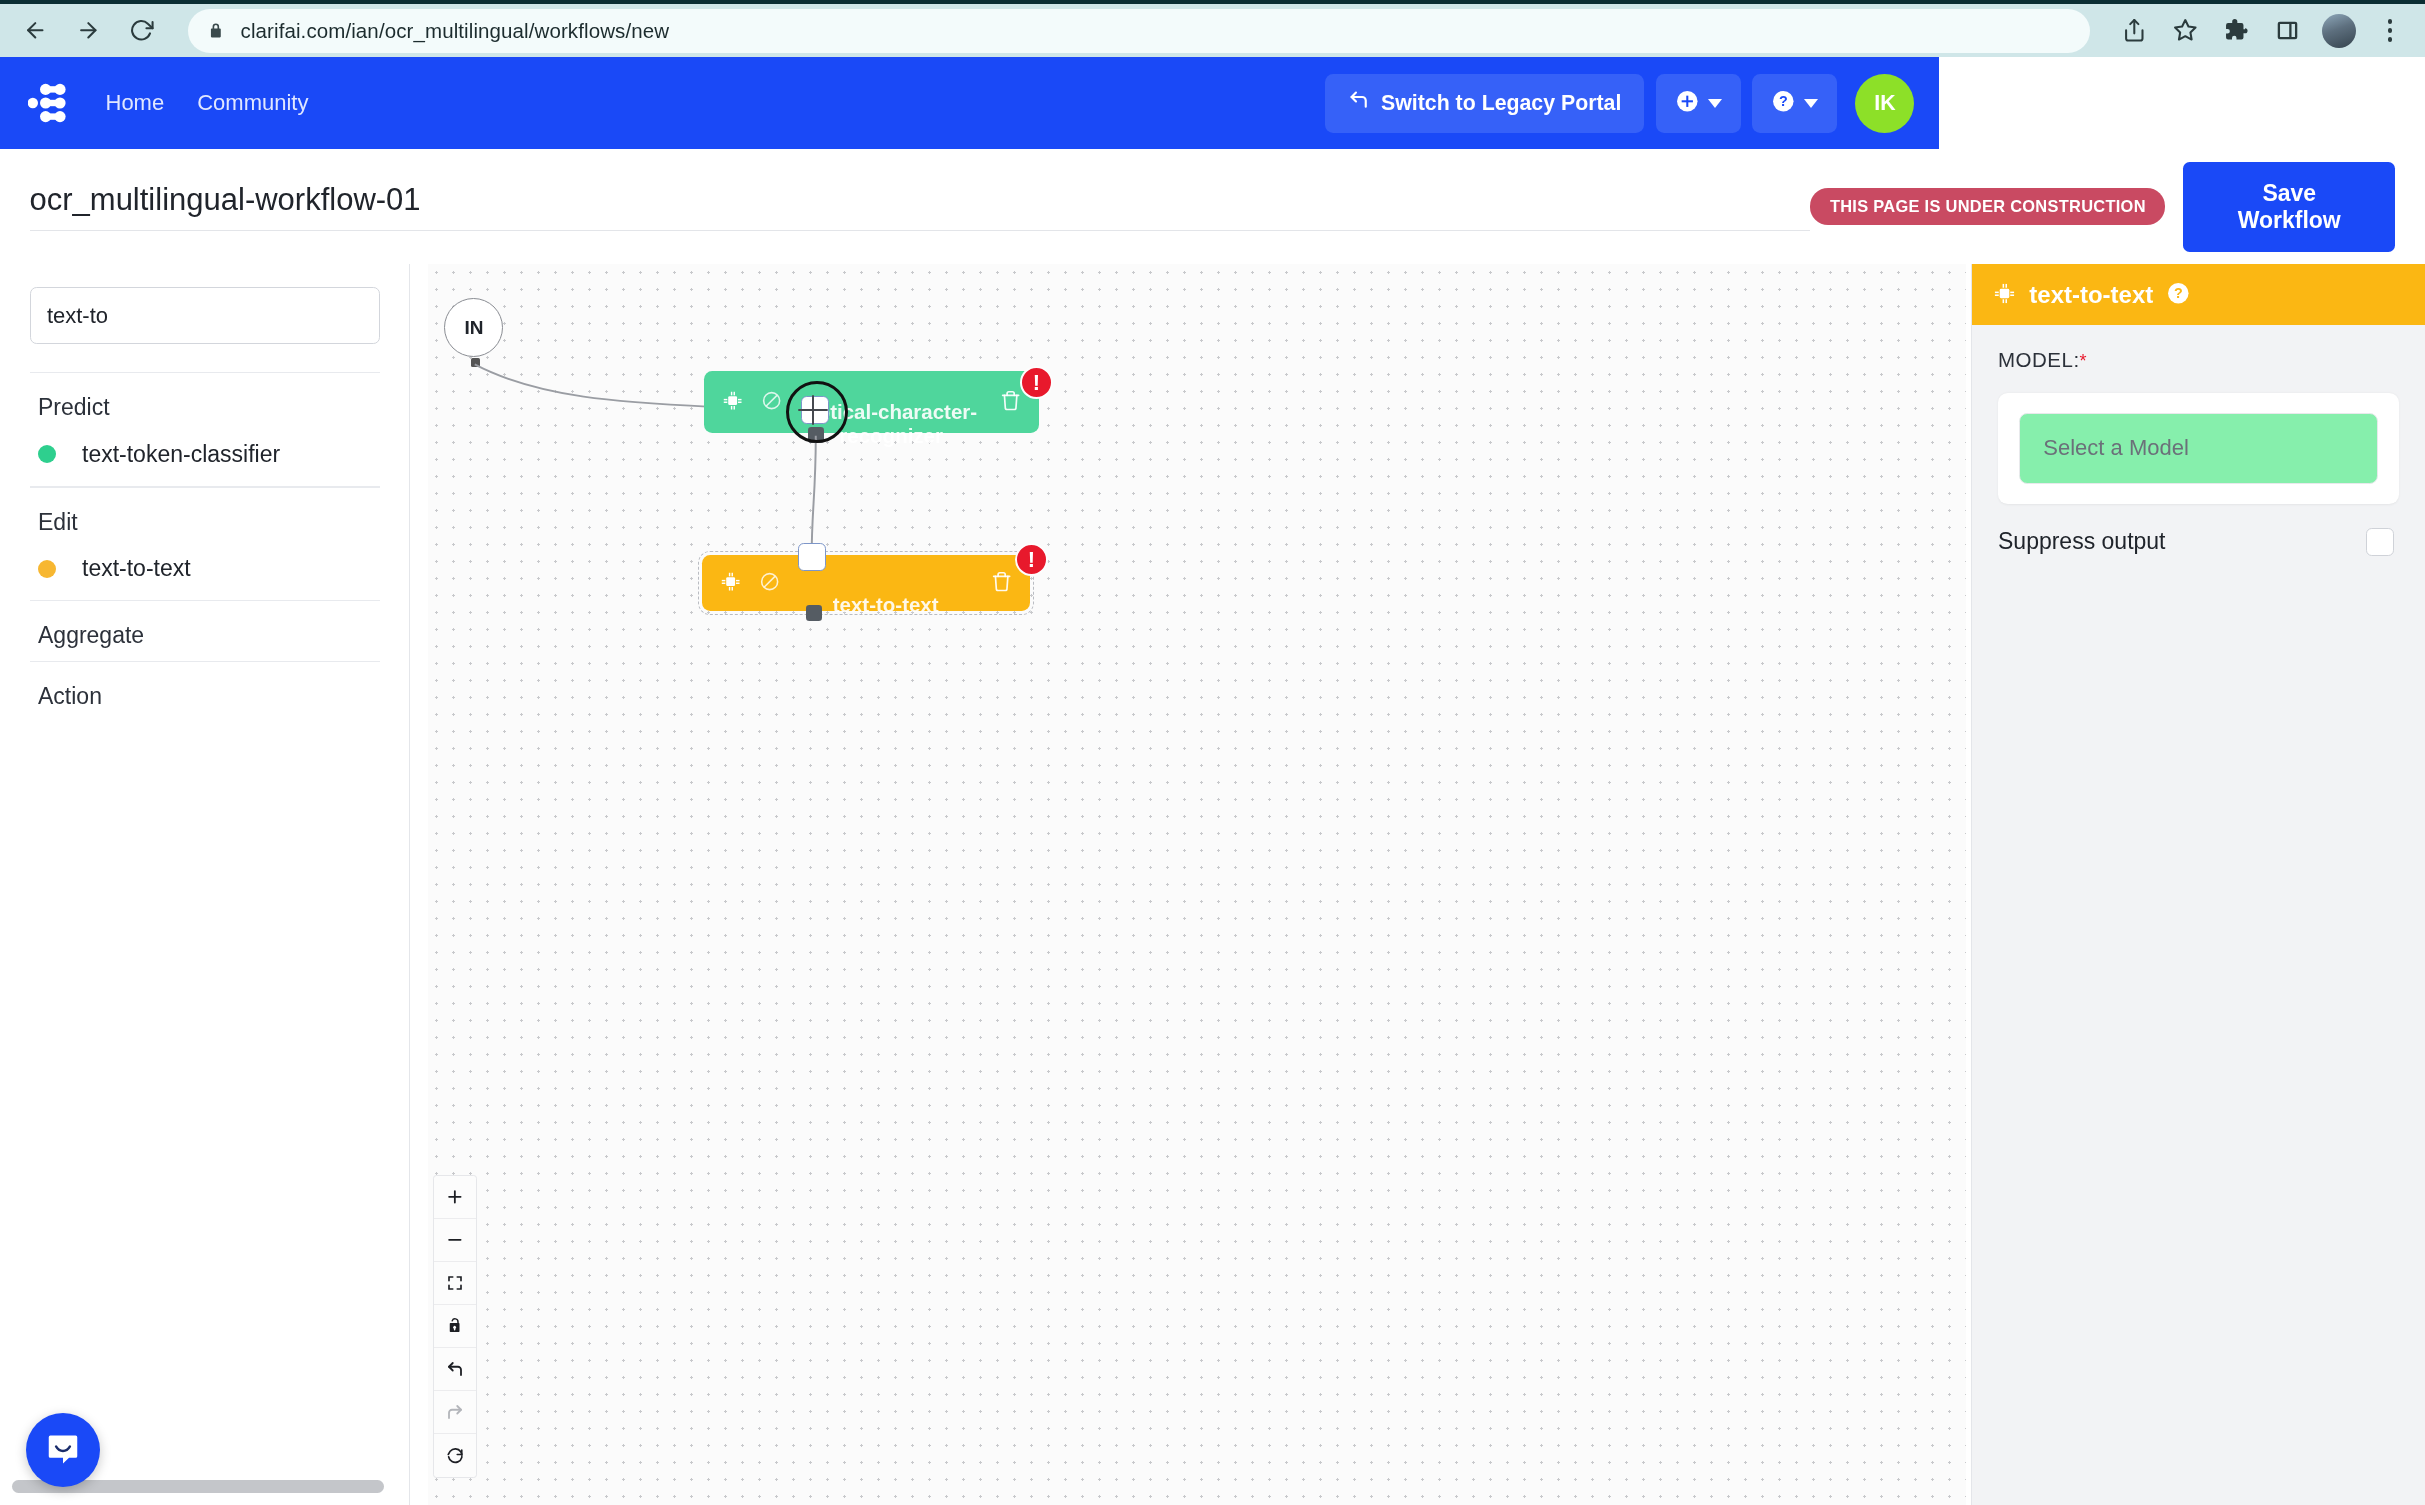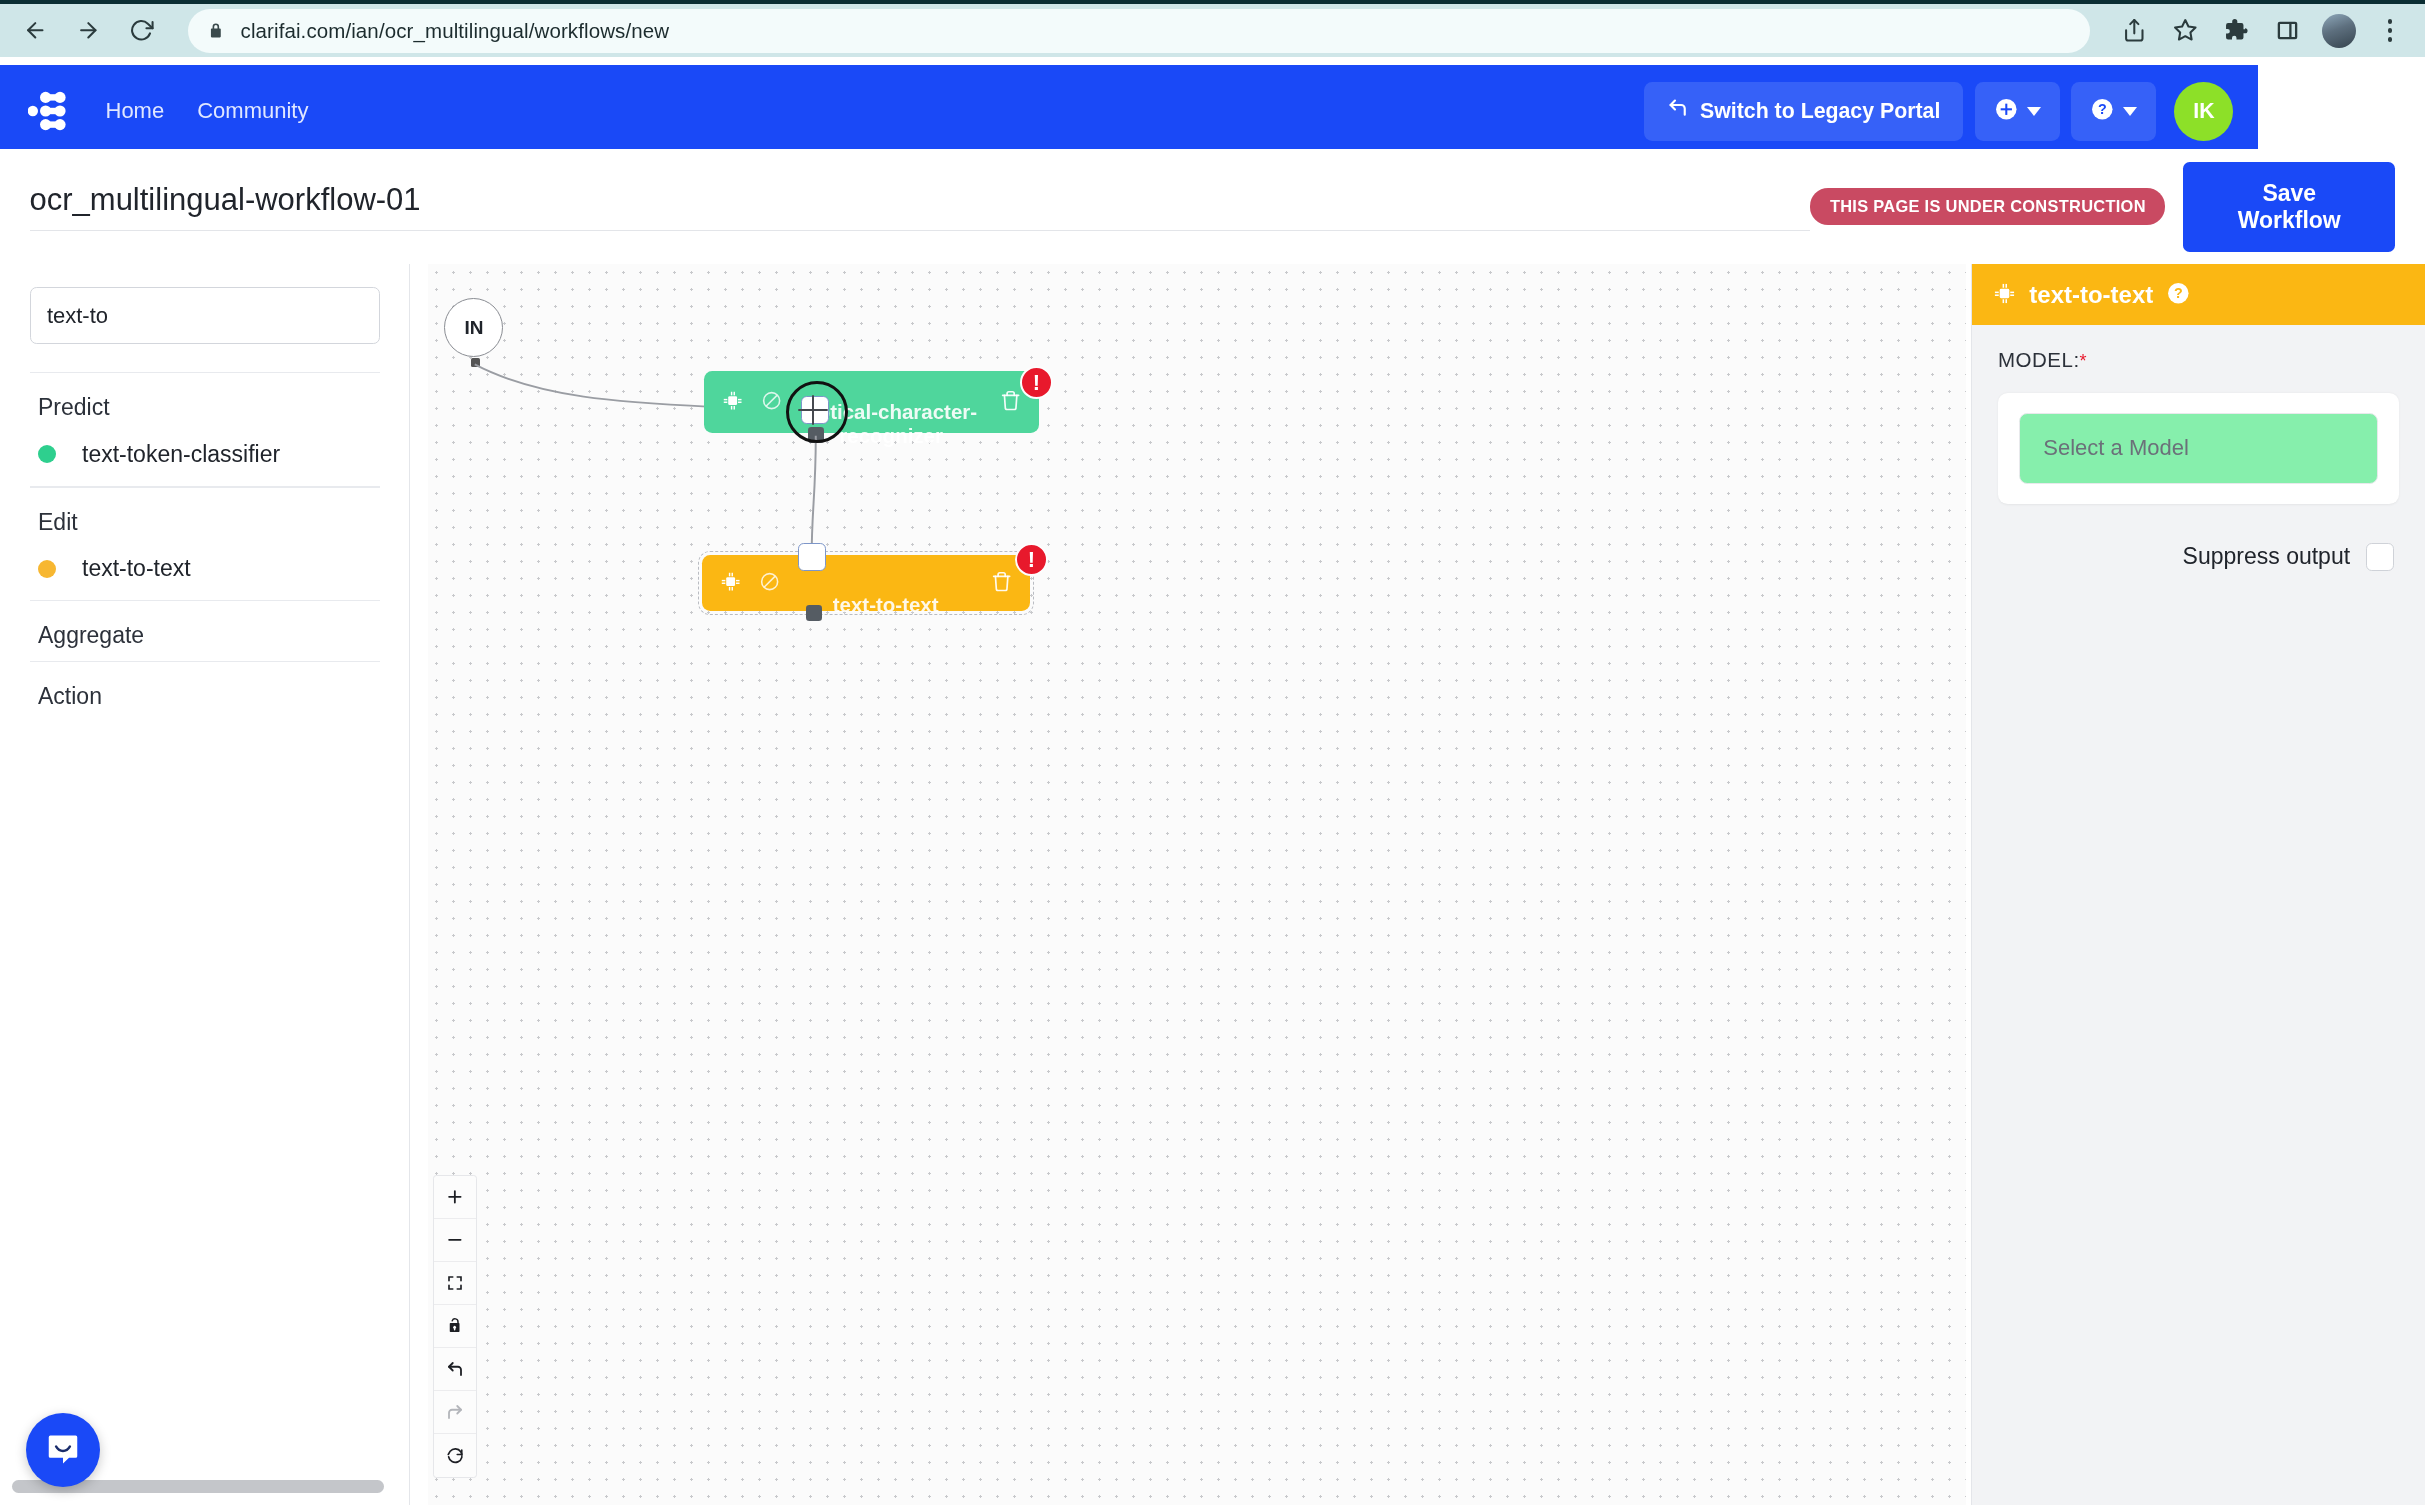--- a/index.html
+++ b/index.html
@@ -40,21 +40,21 @@
   .avatar-chrome {
     width: 34px; height: 34px; border-radius: 50%;
     background: linear-gradient(160deg,#8fa9bb 0%,#5d6f7e 45%,#35434d 100%);
     margin: 0 6.6px;
   }
   .kebab { display: flex; flex-direction: column; gap: 4.1px; align-items: center; }
   .kebab i { width: 4.9px; height: 4.9px; border-radius: 50%; background: #2b3b3d; display: block; }
 
   
   .app-nav {
-    position: absolute; left: 0; top: 65px; width: 2258px; height: 92px;
+    position: absolute; left: 0; top: 57px; width: 1939px; height: 92px;
     background: #1a49f7;
     display: flex; align-items: center;
   }
   .logo-wrap { margin-left: 28px; margin-right: 29.5px; display:flex; }
   .nav-links { display: flex; align-items: center; gap: 33px; }
   .nav-link { font-size: 22px; color: #e0e7ff; cursor: pointer; }
   .nav-right { margin-left: auto; display: flex; align-items: center; gap: 11.5px; padding-right: 24.6px; }
   .legacy-btn {
     height: 59px; background: #3661f8; border-radius: 8.2px;
     display: flex; align-items: center; gap: 11.5px; padding: 0 23px;
@@ -195,22 +195,22 @@
   .model-card {
     margin-top: 21.3px; background: #ffffff; border-radius: 9.8px;
     padding: 19.7px 21.3px; box-shadow: 0 0.8px 2.5px rgba(0,0,0,.06);
   }
   .model-select {
     border: 0.8px solid #e8e9ec; border-radius: 8.2px; height: 71px;
     display: flex; align-items: center; padding: 0 23px;
     font-size: 22px; color: #6b7079; cursor: pointer; background: #86efac;
   }
   .suppress-row {
-    display: flex; align-items: center; justify-content: flex-end;
-    margin-top: 39px; padding: 0 4.9px 0 0; gap: 16px;
+    display: flex; align-items: center; justify-content: space-between;
+    margin-top: 24px; padding: 0 4.9px 0 0; gap: 16px;
   }
   .suppress-label { font-size: 23px; color: #20242b; }
   .checkbox {
     width: 28px; height: 28px; border: 0.8px solid #cfd2d8; border-radius: 5.7px;
     background: #ffffff; cursor: pointer;
   }
 
   
   .intercom {
     position: absolute; left: 26px; bottom: 18px; width: 74px; height: 74px;

